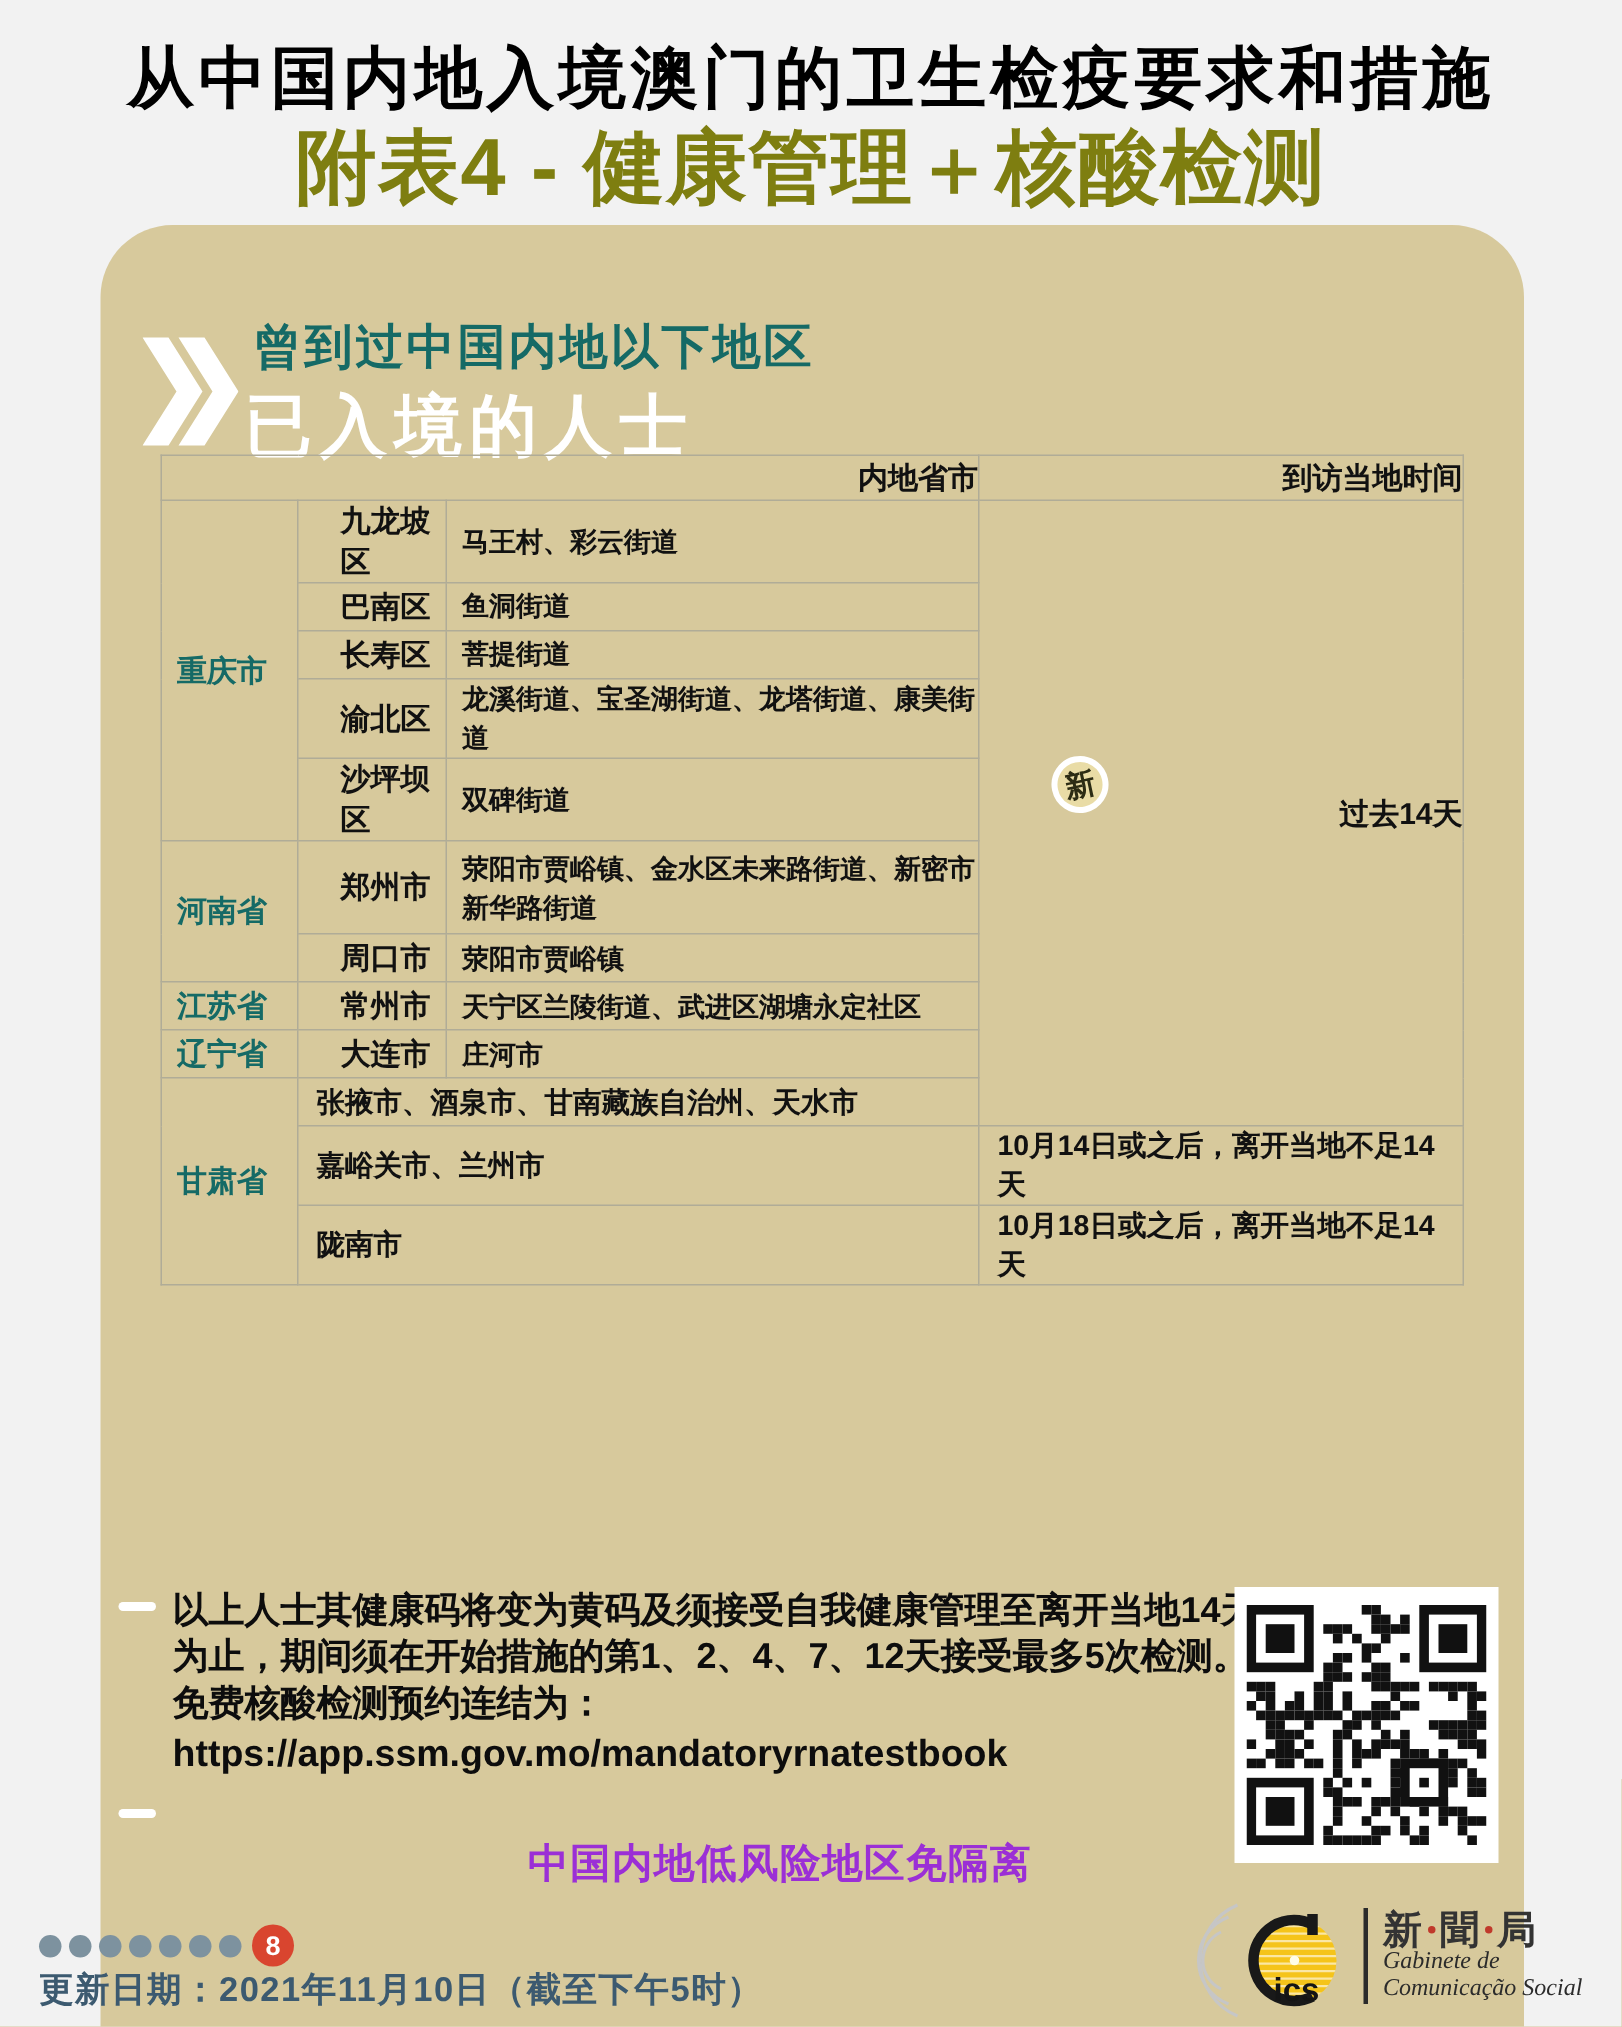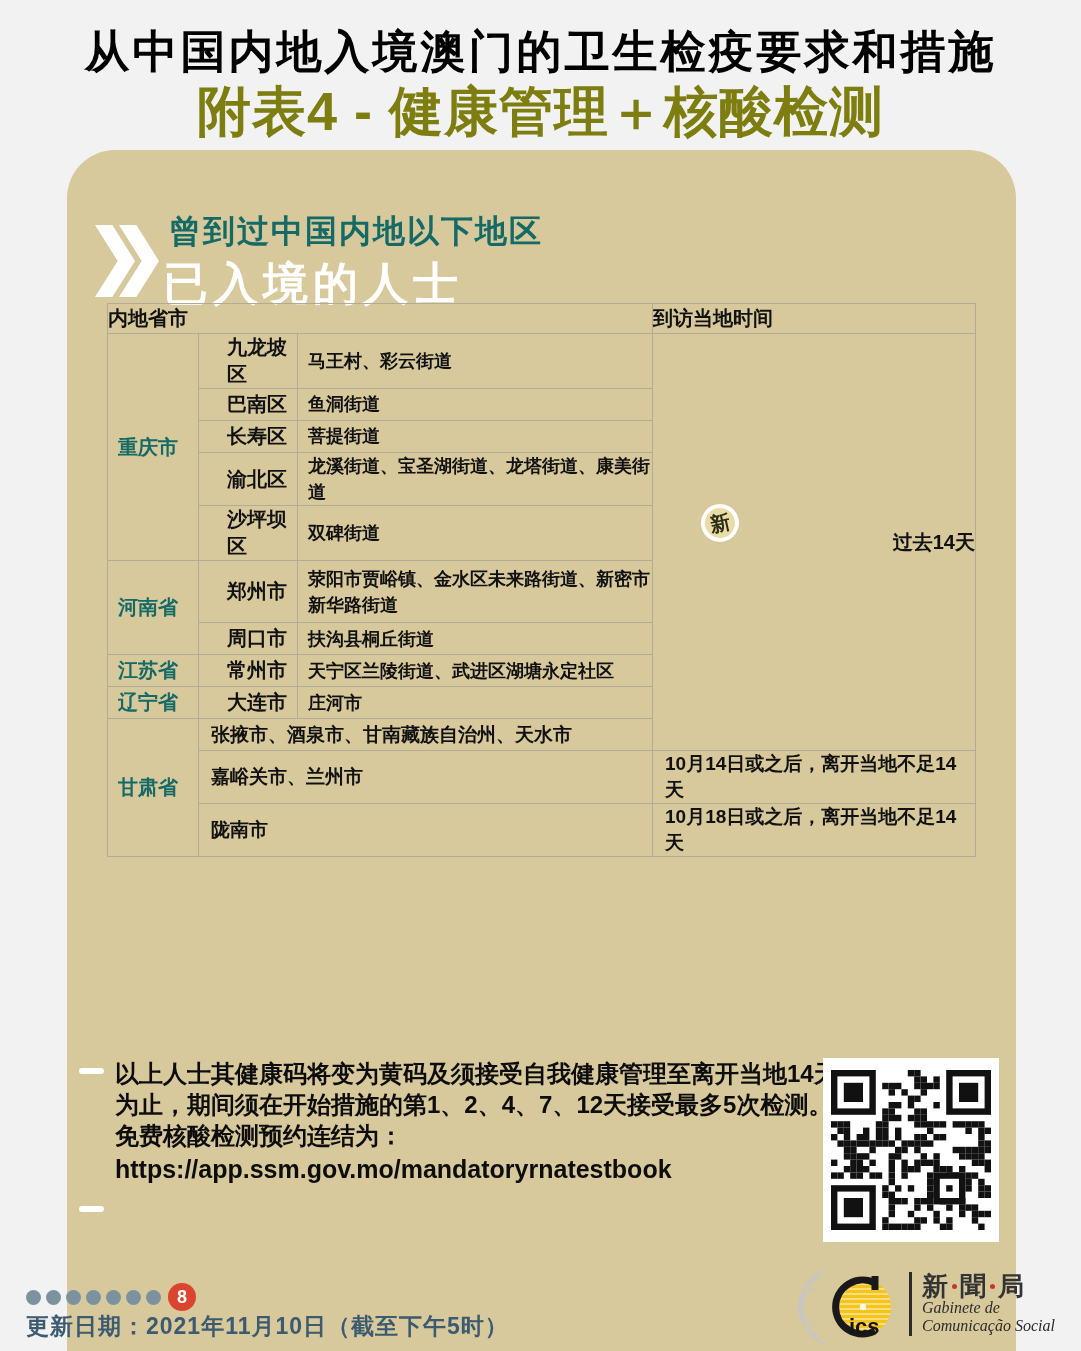--- a/index.html
+++ b/index.html
@@ -32,21 +32,21 @@
     white-space:nowrap;
   }
   .entry-title {
     position:absolute; left:96px; top:104px;
     font-size:45px; font-weight:bold; color:#fff; letter-spacing:5px;
     white-space:nowrap;
   }
   .table-wrap { position:absolute; left:40px; top:153px; }
   table { border-collapse:collapse; table-layout:fixed; width:868px; }
   th, td { border:1px solid #b0ac97; font-weight:bold; vertical-align:middle; }
-  th { height:30px; font-size:20px; color:#111; text-align:left; }
+  th { height:30px; font-size:20px; color:#111; text-align:right; }
   td { height:32px; font-size:18px; color:#111; }
   tr.tall td { height:62px; }
   td.province { color:#156a66; font-size:20px; padding-left:10px; }
   td.city { font-size:20px; padding-left:28px; }
   td.areas { font-size:18px; padding-left:10px; padding-right:2px; line-height:1.45; }
   td.span2 { font-size:19px; padding-left:12px; }
   td.time-center { text-align:right; font-size:20px; }
   td.time-left { text-align:left; padding-left:12px; font-size:19px; }
   .new-badge {
     position:absolute; left:634px; top:354px;
@@ -161,21 +161,21 @@
           <td class="city">沙坪坝区</td>
           <td class="areas">双碑街道</td>
         </tr>
         <tr class="tall">
           <td class="province" rowspan="2">河南省</td>
           <td class="city">郑州市</td>
           <td class="areas">荥阳市贾峪镇、金水区未来路街道、新密市新华路街道</td>
         </tr>
         <tr>
           <td class="city">周口市</td>
-          <td class="areas">扶沟县桐丘街道</td>
+          <td class="areas">荥阳市贾峪镇</td>
         </tr>
         <tr>
           <td class="province">江苏省</td>
           <td class="city">常州市</td>
           <td class="areas">天宁区兰陵街道、武进区湖塘永定社区</td>
         </tr>
         <tr>
           <td class="province">辽宁省</td>
           <td class="city">大连市</td>
           <td class="areas">庄河市</td>
@@ -199,20 +199,21 @@
   <div class="new-badge">新</div>
 
   <div class="dash dash-1"></div>
   <div class="note note-1">
     <span>以上人士其健康码将变为黄码及须接受自我健康管理至离开当地14天为止，期间须在开始措施的第1、2、4、7、12天接受最多5次检测。免费核酸检测预约连结为：</span>
     <span class="note-link">https://app.ssm.gov.mo/mandatoryrnatestbook</span>
   </div>
 
   <div class="dash dash-2"></div>
 
+  <div class="highlight">中国内地低风险地区免隔离</div>
 
   <div class="qr-box">
     <svg id="qr-svg" width="160" height="160" viewBox="0 0 160 160">
         <rect x="76.80000000000001" y="0" width="6.4" height="6.4" fill="#111"></rect>
         <rect x="83.2" y="0" width="6.4" height="6.4" fill="#111"></rect>
         <rect x="83.2" y="6.4" width="6.4" height="6.4" fill="#111"></rect>
         <rect x="89.60000000000001" y="6.4" width="6.4" height="6.4" fill="#111"></rect>
         <rect x="102.4" y="6.4" width="6.4" height="6.4" fill="#111"></rect>
         <rect x="51.2" y="12.8" width="6.4" height="6.4" fill="#111"></rect>
         <rect x="57.6" y="12.8" width="6.4" height="6.4" fill="#111"></rect>

